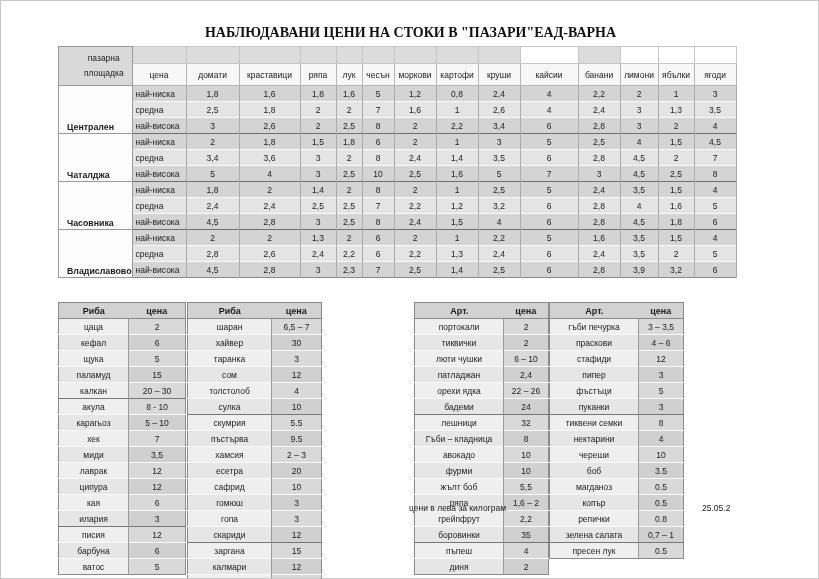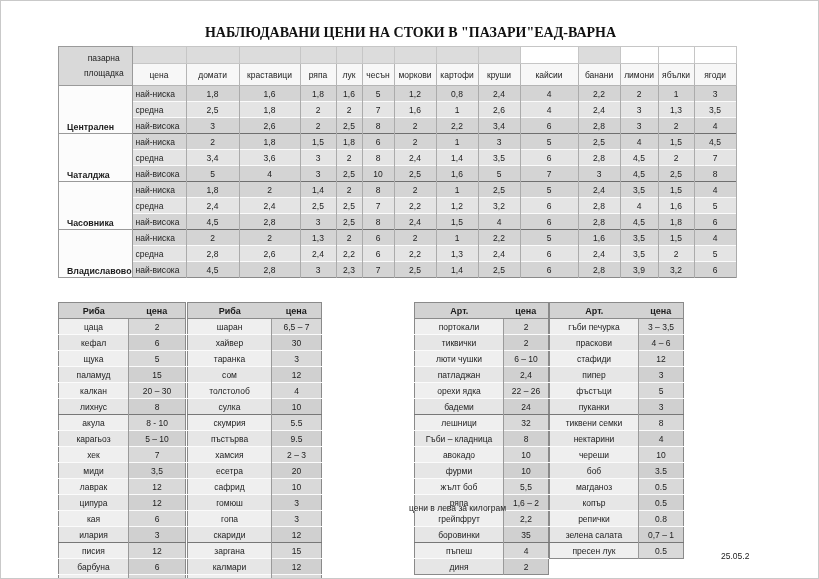--- a/index.html
+++ b/index.html
@@ -37,21 +37,21 @@
           overflow:hidden;white-space:nowrap;border-top:1px solid #fbfbfb;}
   .sub thead td{background:#d2d2d2;font-weight:bold;font-size:9px;
                 border-top:none;border-bottom:1px solid #8a8a8a;}
   .sub td.pname{background:#efefef;}
   .sub td.pprice{background:#d9d9d9;border-left:1px solid #9a9a9a;}
   .sub tr.odd td.pname{background:#e6e6e6;}
   .sub tr.odd td.pprice{background:#d0d0d0;}
   .sub tr.grp td{border-top:1px solid #777777;}
 
   .footnote{position:absolute;left:372px;top:502px;font-size:8.5px;color:#222;margin-left:36px;}
-  .datestamp{position:absolute;left:720px;top:502px;font-size:8.5px;color:#222;margin-top:48px;}
+  .datestamp{position:absolute;left:701px;top:502px;font-size:8.5px;color:#222;}
 </style>
 </head>
 <body>
 
 <div class="page">
   <div class="title">НАБЛЮДАВАНИ ЦЕНИ НА СТОКИ В "ПАЗАРИ"ЕАД-ВАРНА</div>
 
   <table class="main">
       <colgroup>
         <col style="width:66px">
@@ -333,24 +333,20 @@
           <td class="pprice">5</td>
         </tr>
         <tr class="odd ">
           <td class="pname">паламуд</td>
           <td class="pprice">15</td>
         </tr>
         <tr class="">
           <td class="pname">калкан</td>
           <td class="pprice">20 – 30</td>
         </tr>
-        <tr class="odd ">
-          <td class="pname">лихнус</td>
-          <td class="pprice">8</td>
-        </tr>
         <tr class="grp">
           <td class="pname">акула</td>
           <td class="pprice">8 - 10</td>
         </tr>
         <tr class="odd ">
           <td class="pname">карагьоз</td>
           <td class="pprice">5 – 10</td>
         </tr>
         <tr class="">
           <td class="pname">хек</td>

